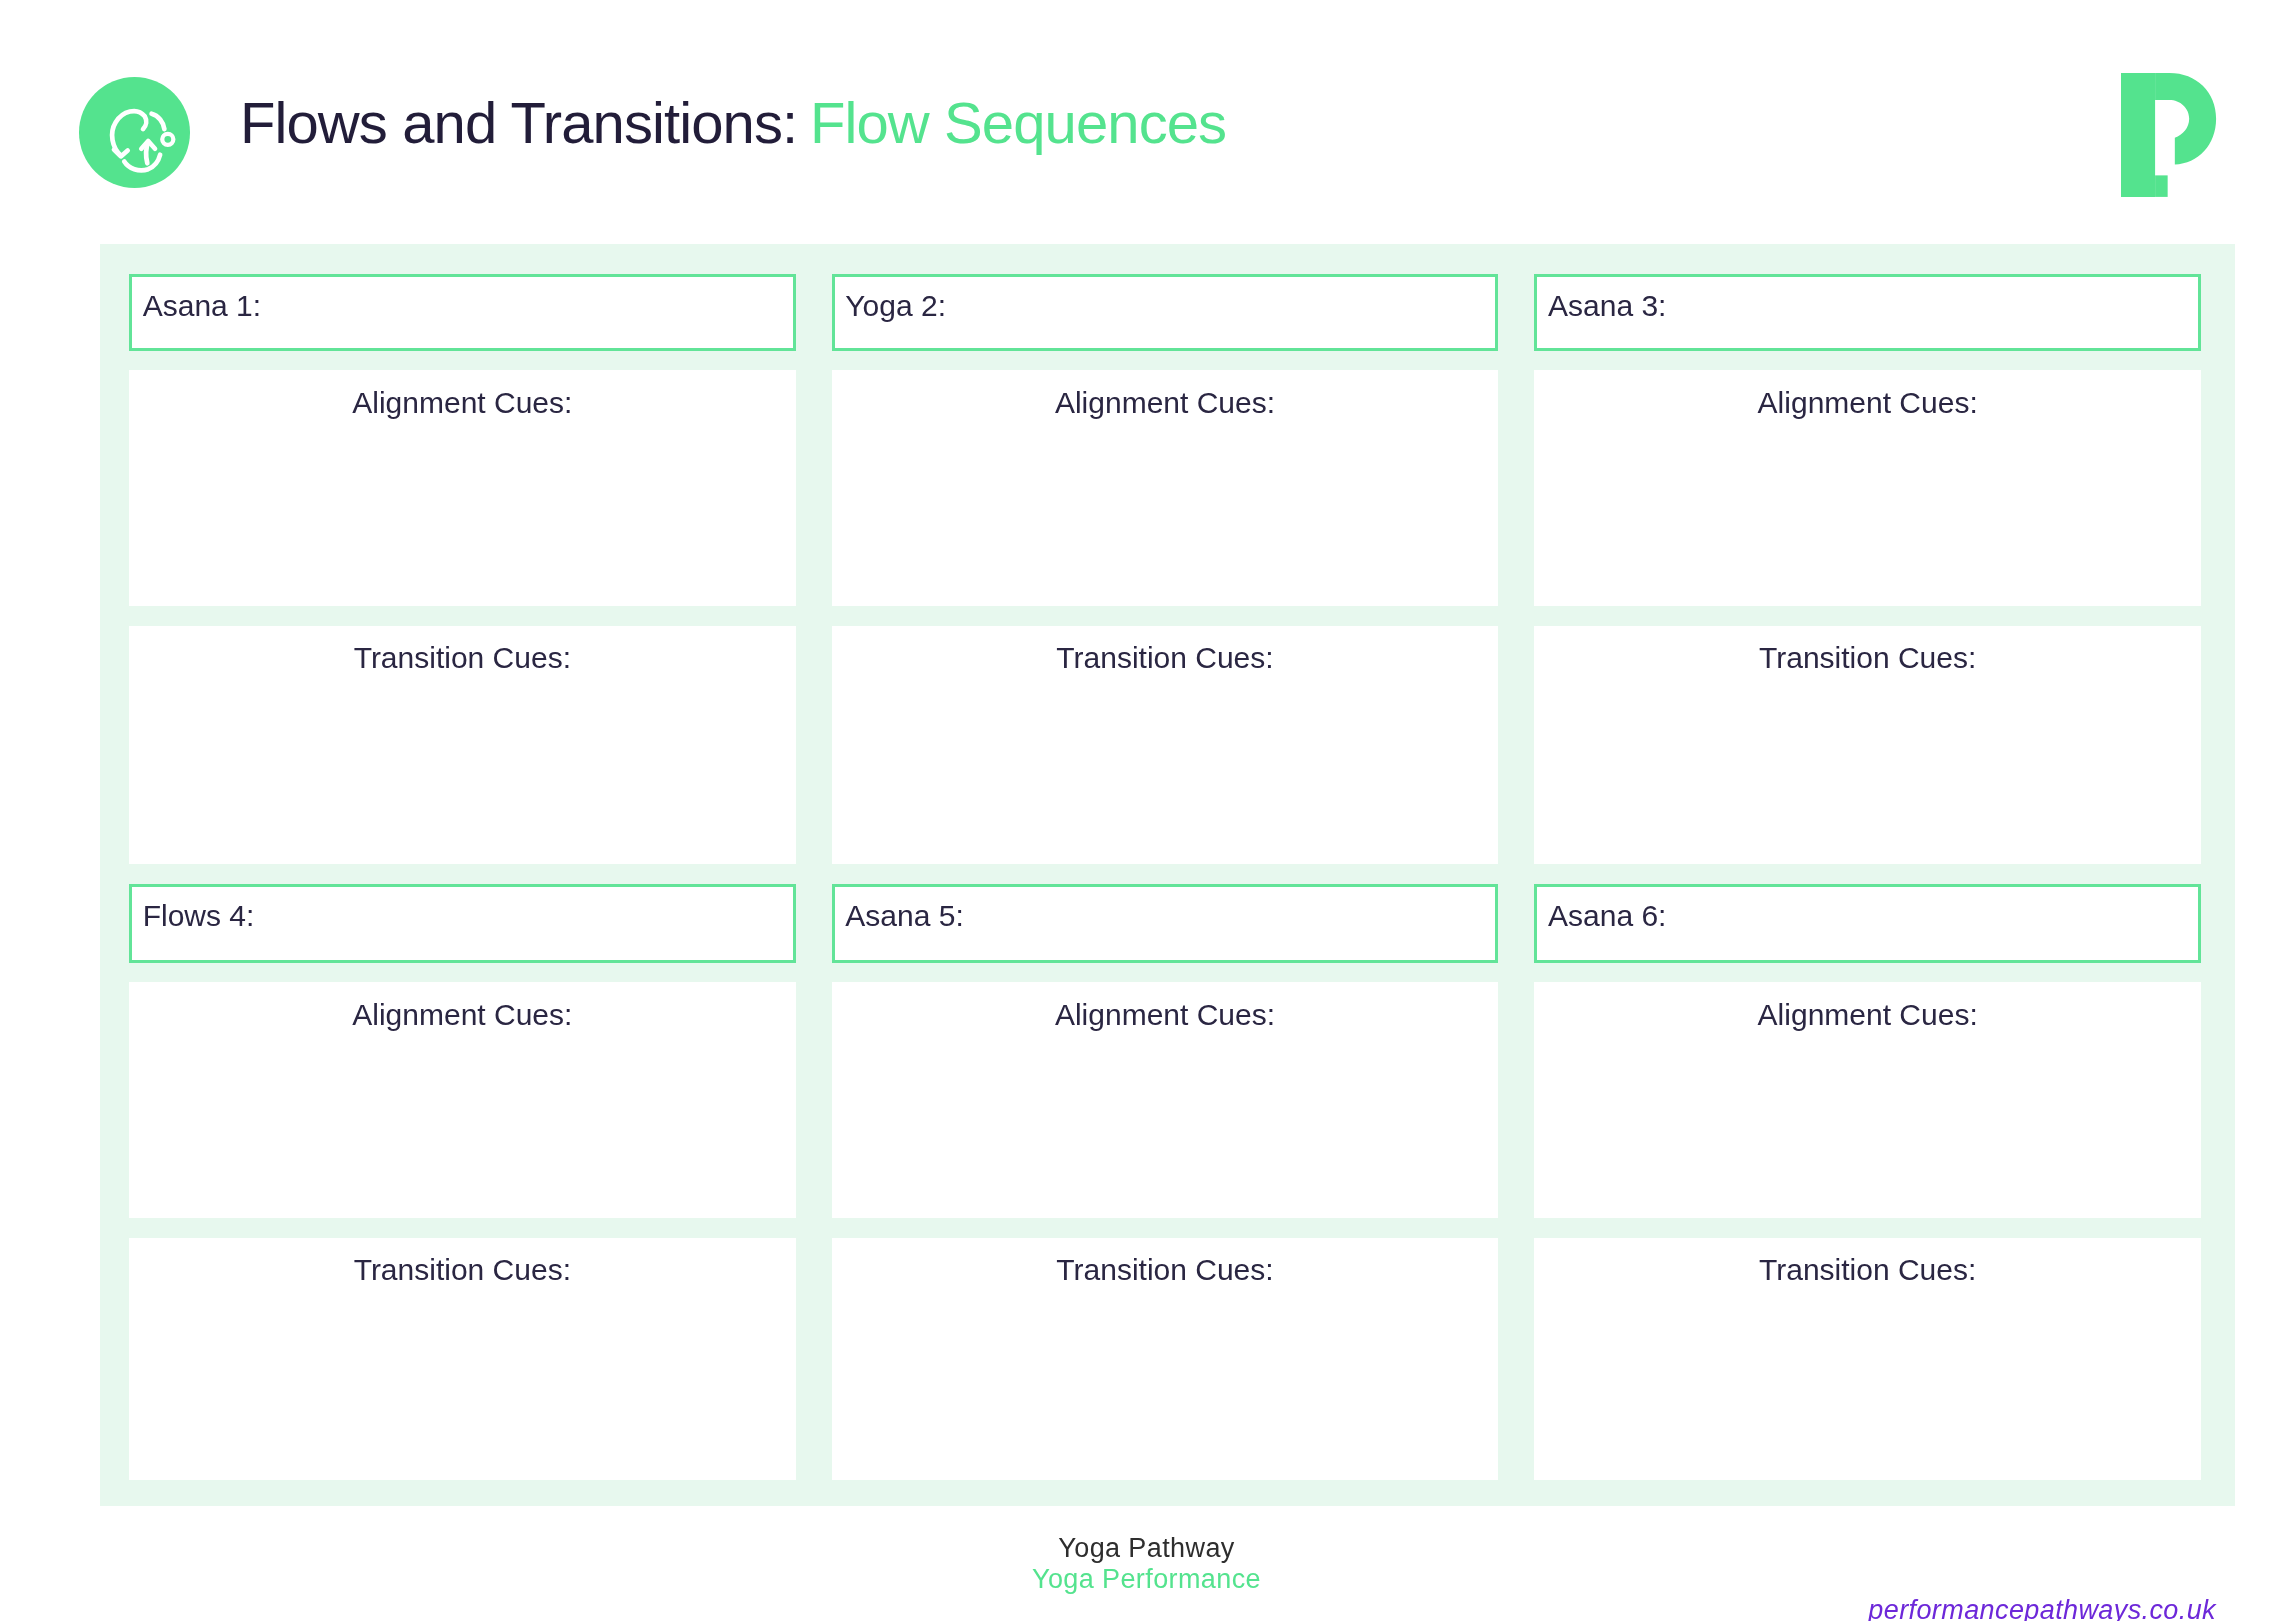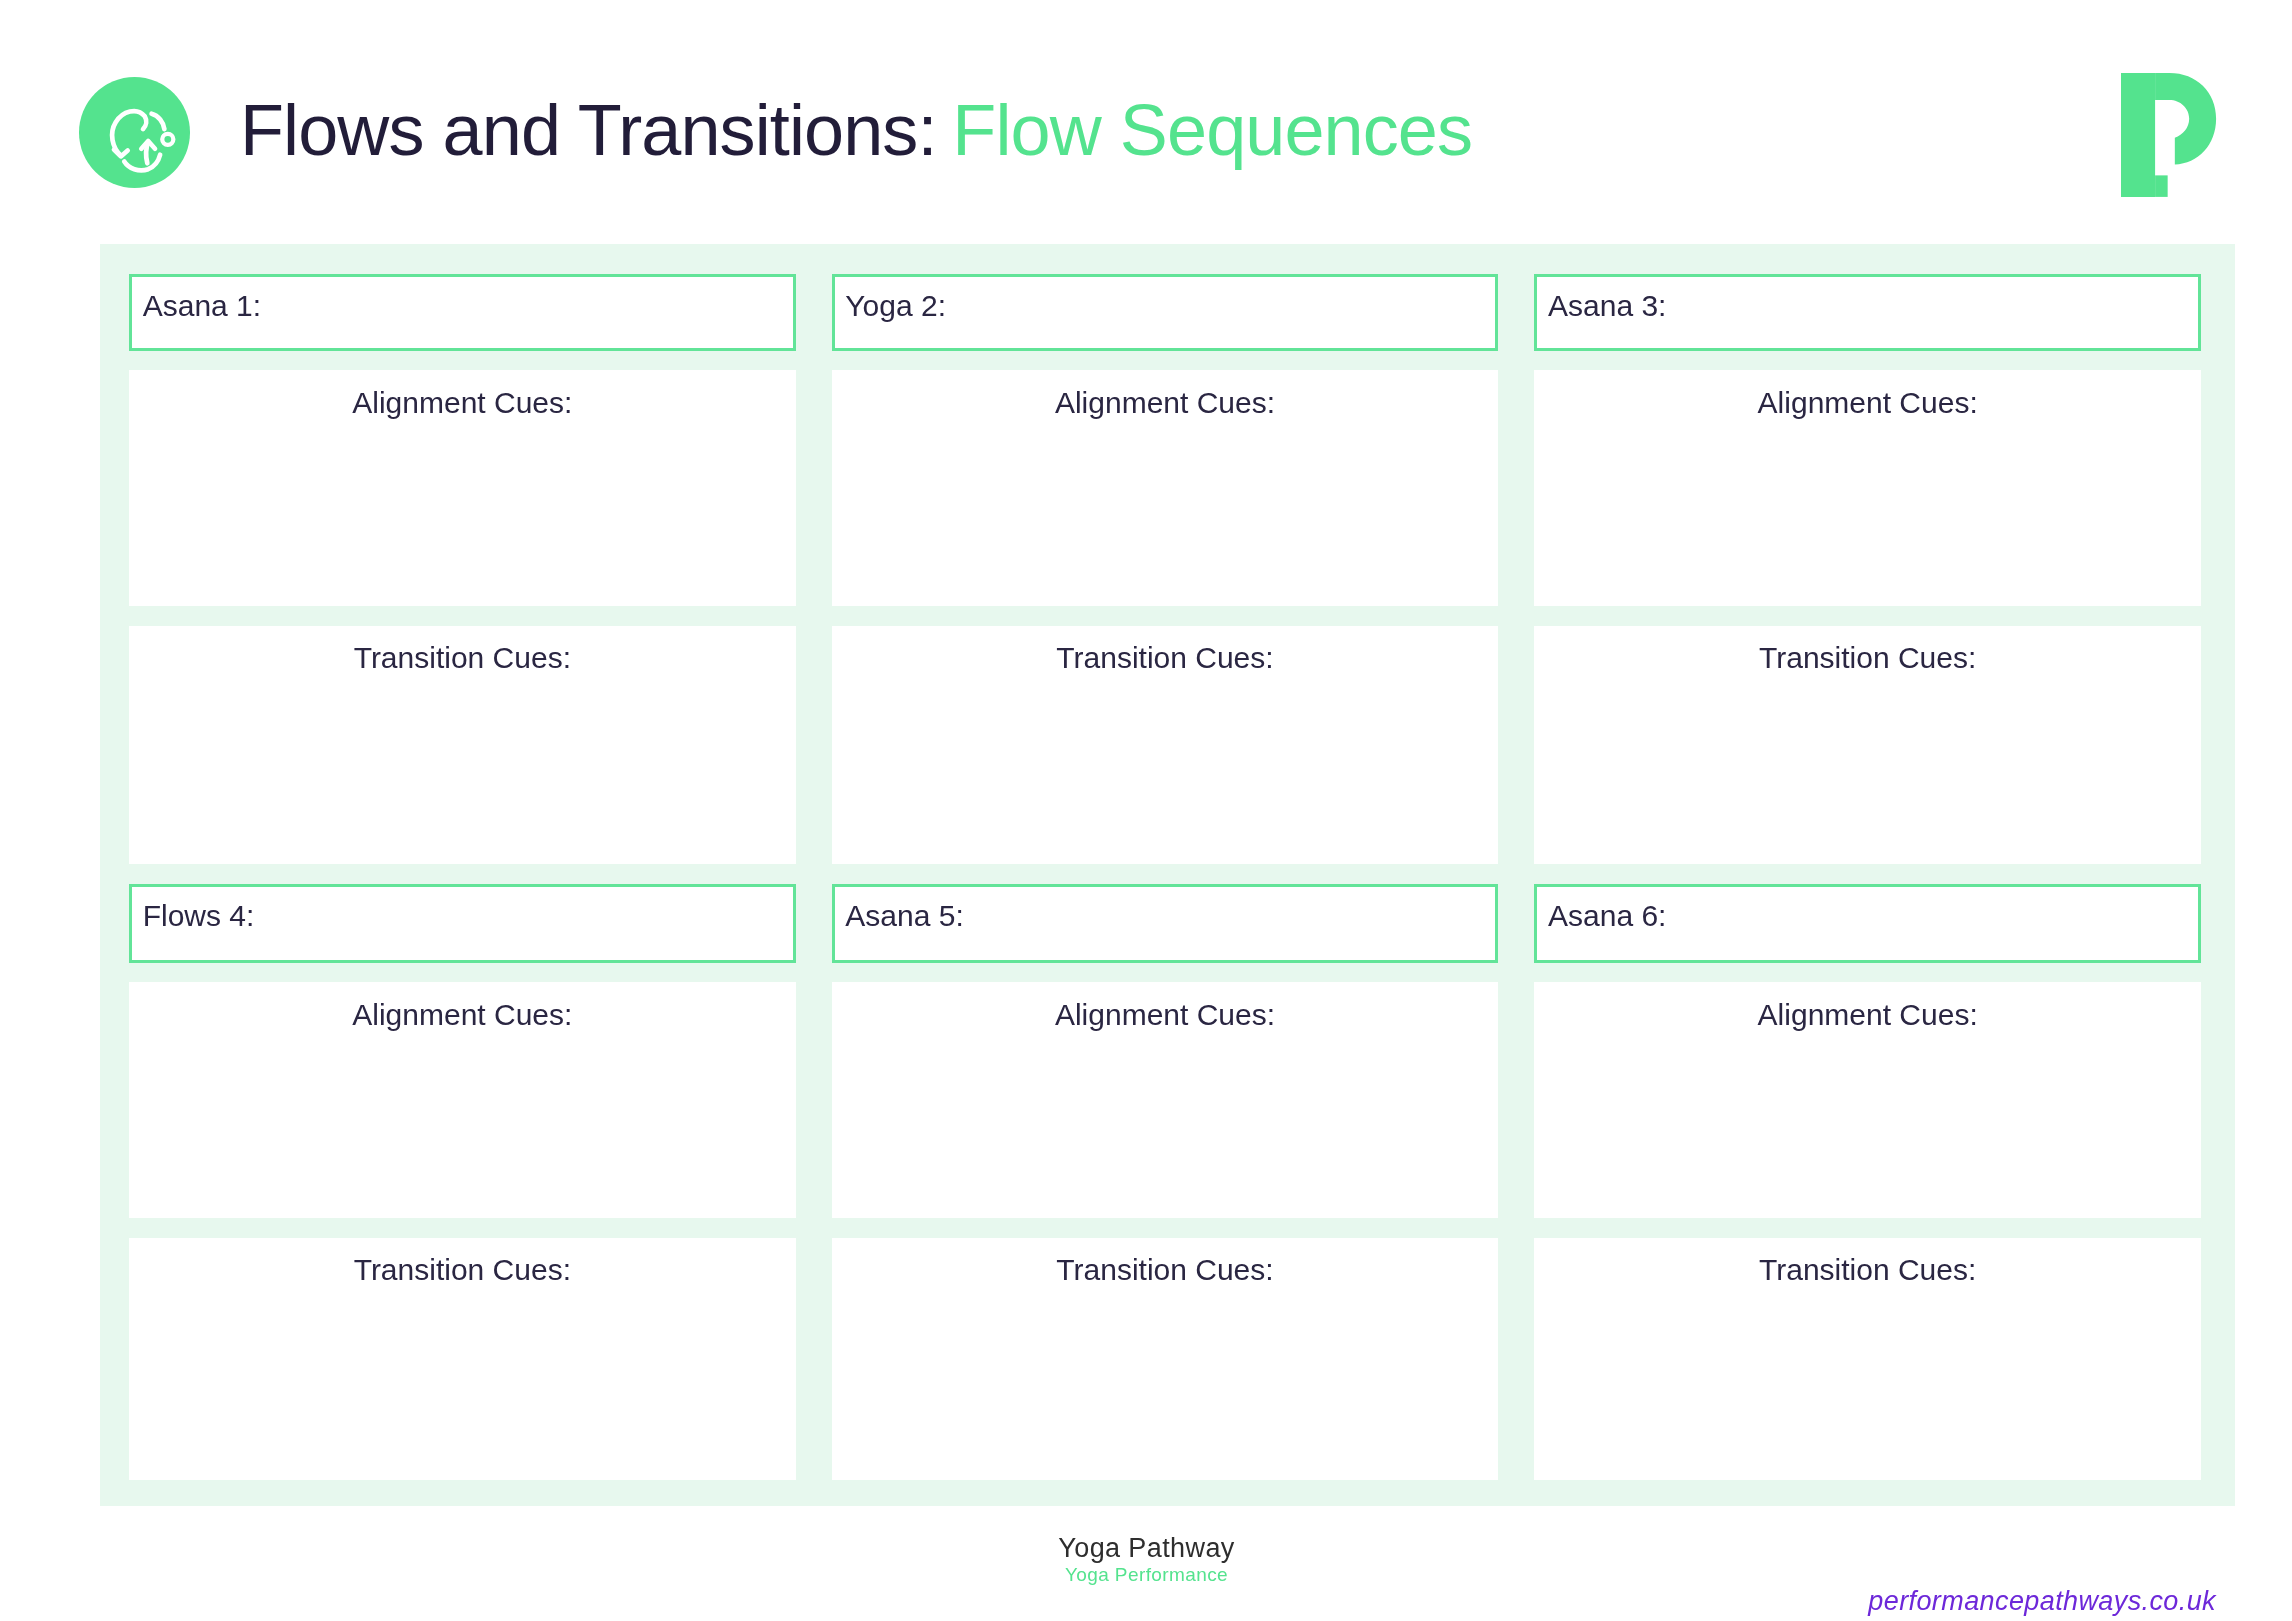--- a/index.html
+++ b/index.html
@@ -19,21 +19,21 @@
     position: absolute;
     left: 79px;
     top: 77px;
     width: 111px;
     height: 111px;
   }
   .page-title {
     position: absolute;
     left: 240px;
     top: 93px;
-    font-size: 72px;
+    font-size: 58px;
     font-weight: 500;
     line-height: 1.05;
     letter-spacing: -0.9px;
     color: #221d39;
     white-space: nowrap;
     text-align: right;
   }
   .page-title .accent { color: #54e38e; margin-left: 0.22em; }
   .brand-logo {
     position: absolute;
@@ -86,21 +86,21 @@
     color: #2e2e2e;
     letter-spacing: 0.4px;
   }
   .footer .divider {
     width: 1.8px;
     height: 47px;
     background: #555555;
     margin: 0 27px 0 29px;
   }
   .footer .program {
-    font-size: 19px;
+    font-size: 27px;
     color: #54e38e;
     letter-spacing: 0.4px;
   }
   .footer .website {
     margin-left: auto;
     font-size: 27px;
     color: #6d28d9;
     letter-spacing: 0.4px;
     font-style: italic;
   }

